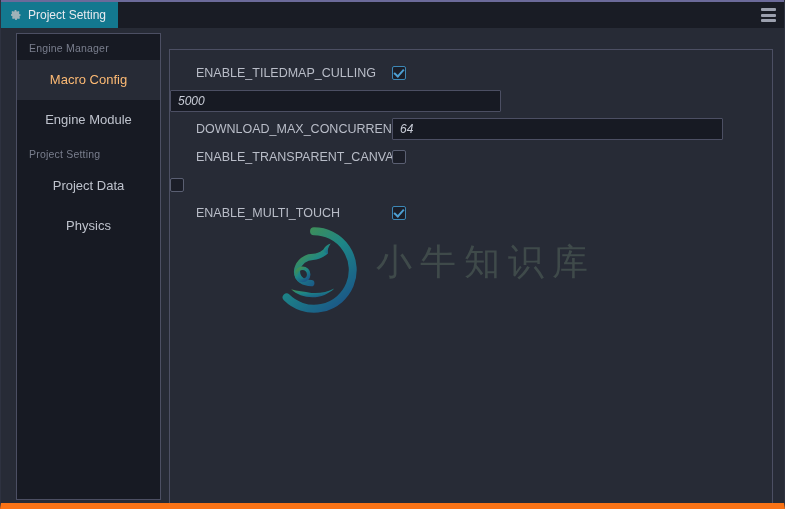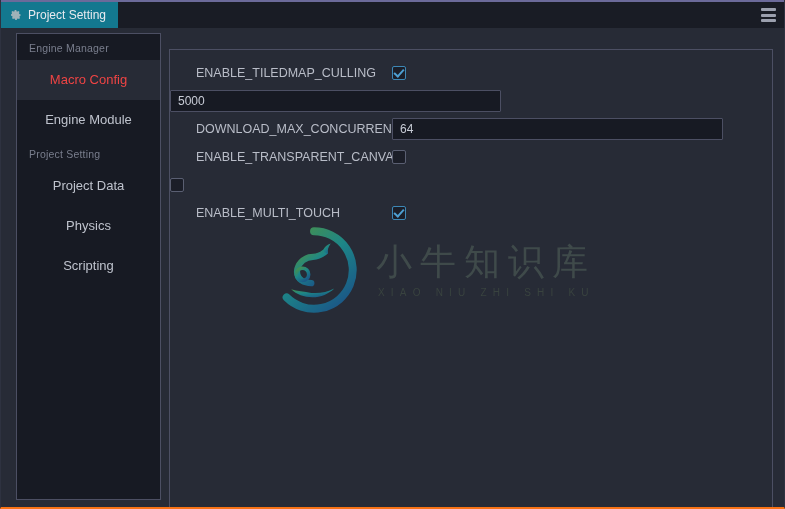--- a/index.html
+++ b/index.html
@@ -17,21 +17,21 @@
   }
 
   #app {
     position: relative;
     width: 785px;
     height: 509px;
     background: #272b36;
     box-sizing: border-box;
     border-left: 1px solid #2e3240;
     border-right: 1px solid #2e3240;
-    border-bottom: 2px solid #f97316;
+    border-bottom: 6px solid #f97316;
     overflow: hidden;
     padding-left: 41px;
   }
 
   
   .top-rule {
     position: absolute;
     left: 0; top: 0;
     width: 785px;
     height: 2px;
@@ -119,21 +119,21 @@
     display: flex;
     align-items: center;
     justify-content: center;
     font-size: 13px;
     color: #bfc3cd;
     cursor: pointer;
     box-sizing: border-box;
   }
   .side-item.active {
     background: #272b36;
-    color: #ef4444;
+    color: #fdba74;
   }
 
   
   .panel {
     position: absolute;
     left: 168px;
     top: 21px;
     width: 604px;
     height: 467px;
     background: #272b36;
@@ -201,20 +201,21 @@
     height: 22px;
     box-sizing: border-box;
     background: #171a23;
     border: 1px solid #4c4f63;
     color: #c8ccd6;
     font-family: "Liberation Sans", sans-serif;
     font-size: 12px;
     padding: 0 7px;
     outline: none;
     border-radius: 1px;
+    font-style: italic;
   }
 
   
   .watermark {
     position: absolute;
     left: 100px;
     top: 176px;
     width: 350px;
     height: 100px;
     pointer-events: none;
@@ -281,23 +282,20 @@
         </div>
         <div class="side-item">
           <span>Engine Module</span>
         </div>
         <div class="side-section">Project Setting</div>
         <div class="side-item">
           <span>Project Data</span>
         </div>
         <div class="side-item">
           <span>Physics</span>
-        </div>
-        <div class="side-item">
-          <span>Scripting</span>
         </div>
       </div>
 
     <div class="panel">
       <div class="rows" id="rows">
           <div class="row">
             <div class="row-label">ENABLE_TILEDMAP_CULLING</div>
             <div class="row-control">
               <div class="cbox on"></div>
             </div>
@@ -341,18 +339,17 @@
               <stop offset="100%" stop-color="#1a5f8e"></stop>
             </linearGradient>
           </defs>
           <path d="M50 6a44 44 0 1 1-31.1 75.1" fill="none" stroke="url(#wmg)" stroke-width="9" stroke-linecap="round"></path>
           <path d="M62 30c-4 3-8 5-13 5-9 0-16 6-18 14-1 5 1 10 5 13 3 2 7 3 11 3" fill="none" stroke="url(#wmg)" stroke-width="7" stroke-linecap="round"></path>
           <path d="M60 28c2-4 5-7 9-8-3 4-4 8-3 12" fill="url(#wmg)"></path>
           <path d="M24 72c6 6 15 9 24 9 10 0 19-4 25-10-8 4-17 6-26 5-8-1-16-2-23-4z" fill="url(#wmg)"></path>
           <circle cx="37" cy="55" r="7" fill="none" stroke="url(#wmg)" stroke-width="4"></circle>
         </svg>
         <div class="wm-cn">小牛知识库</div>
-        <div class="wm-py">XIAO NIU ZHI SHI KU</div>
       </div>
     </div>
 
   </div>
 </div>
 
 </body></html>

